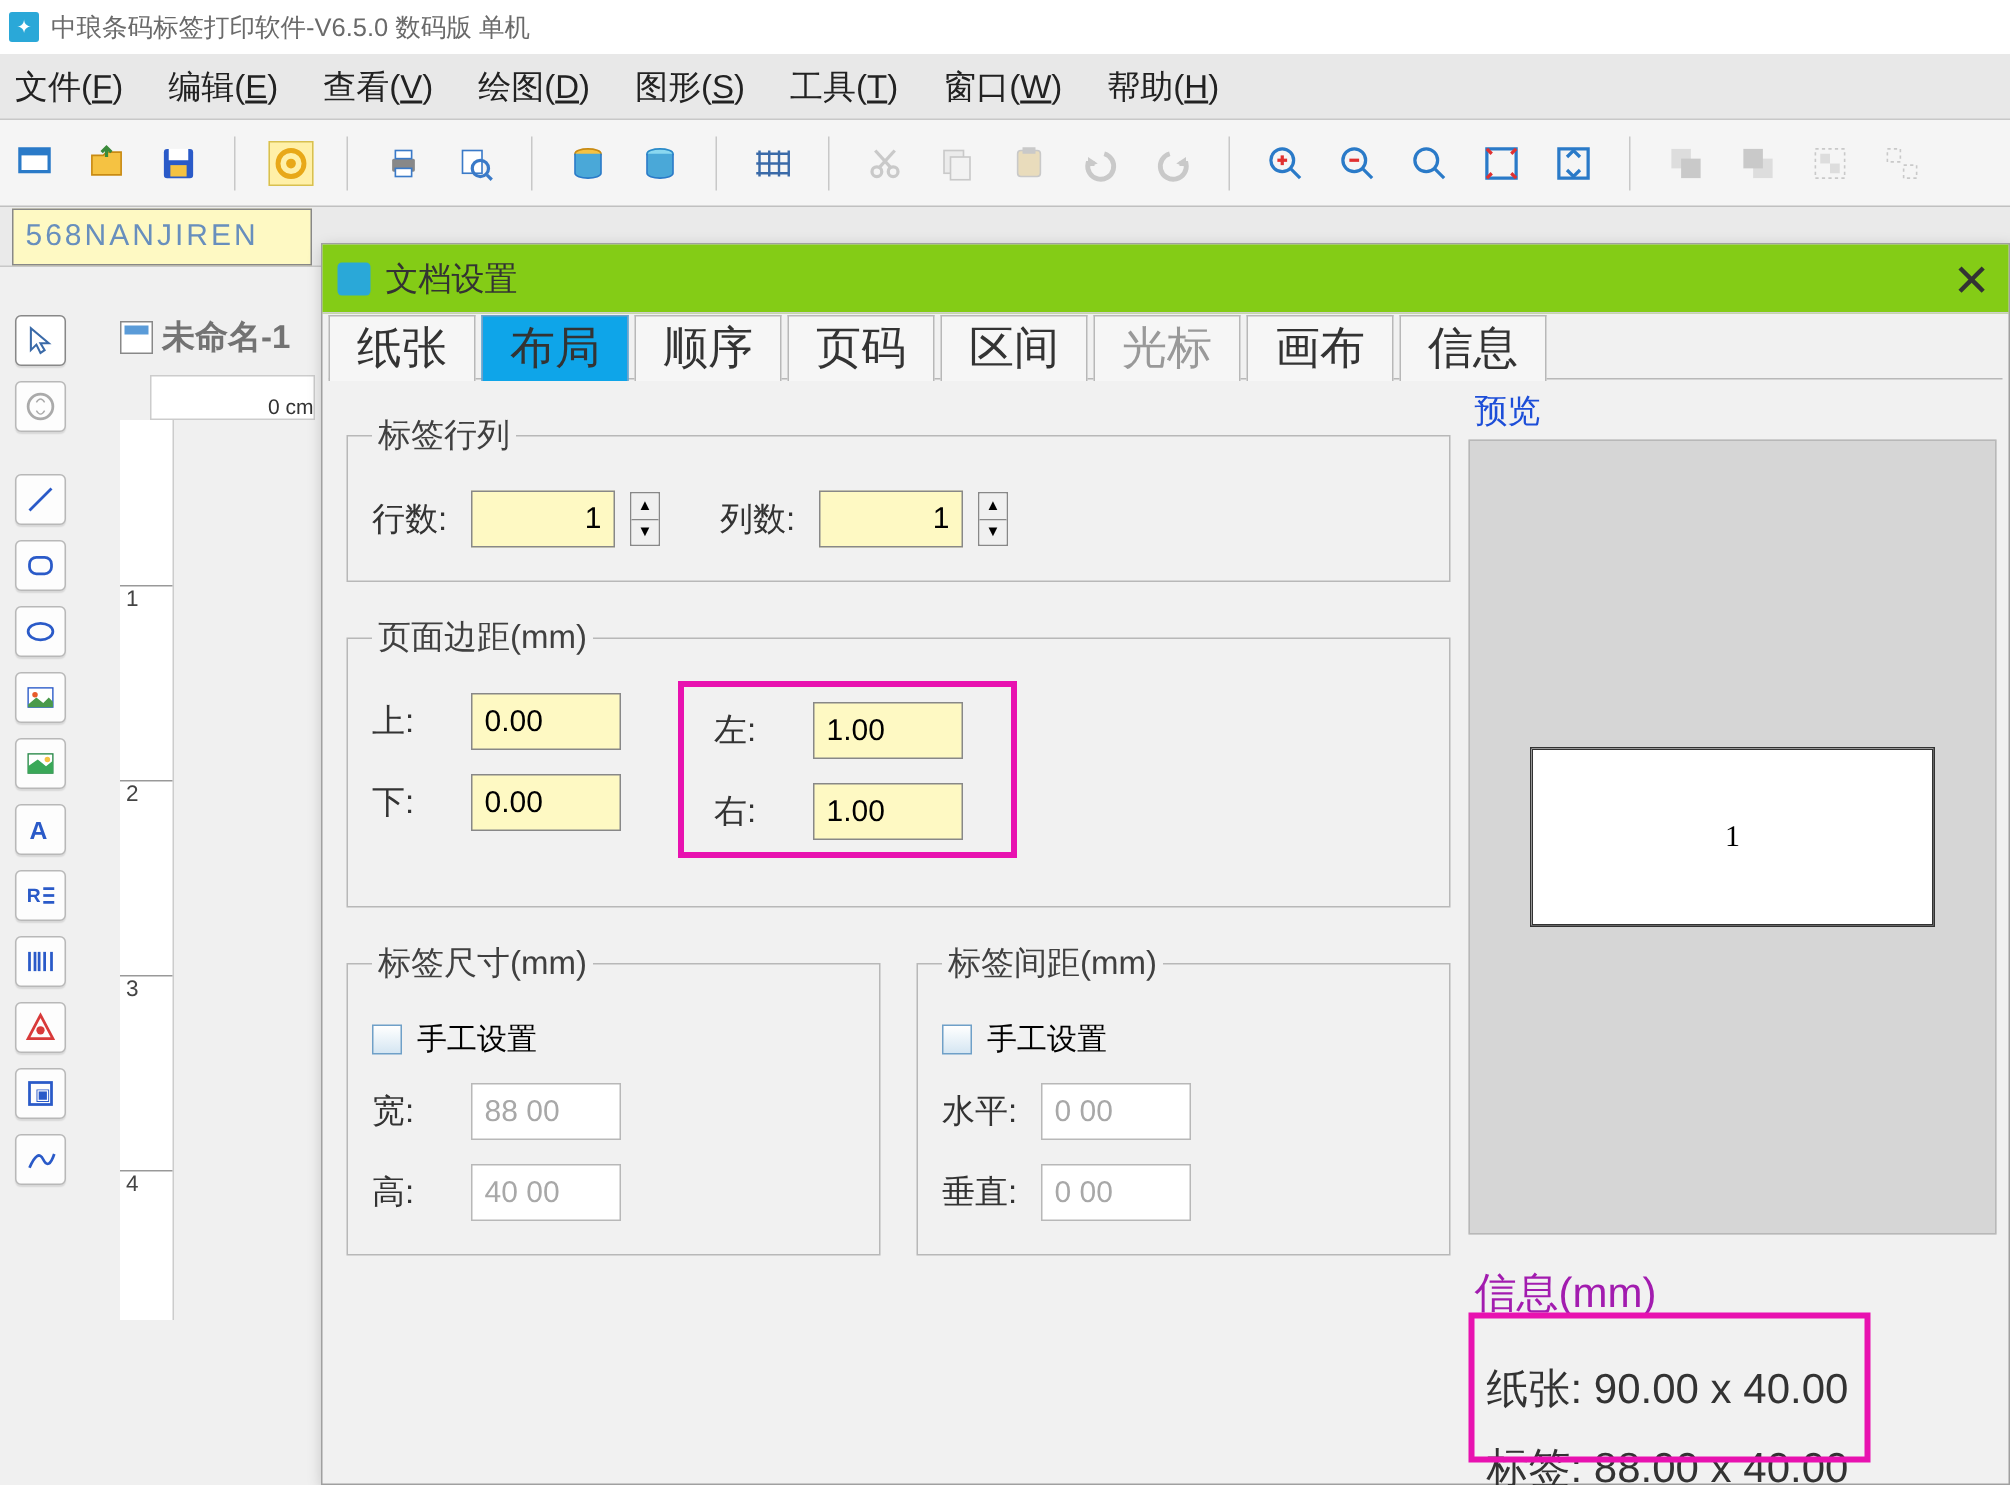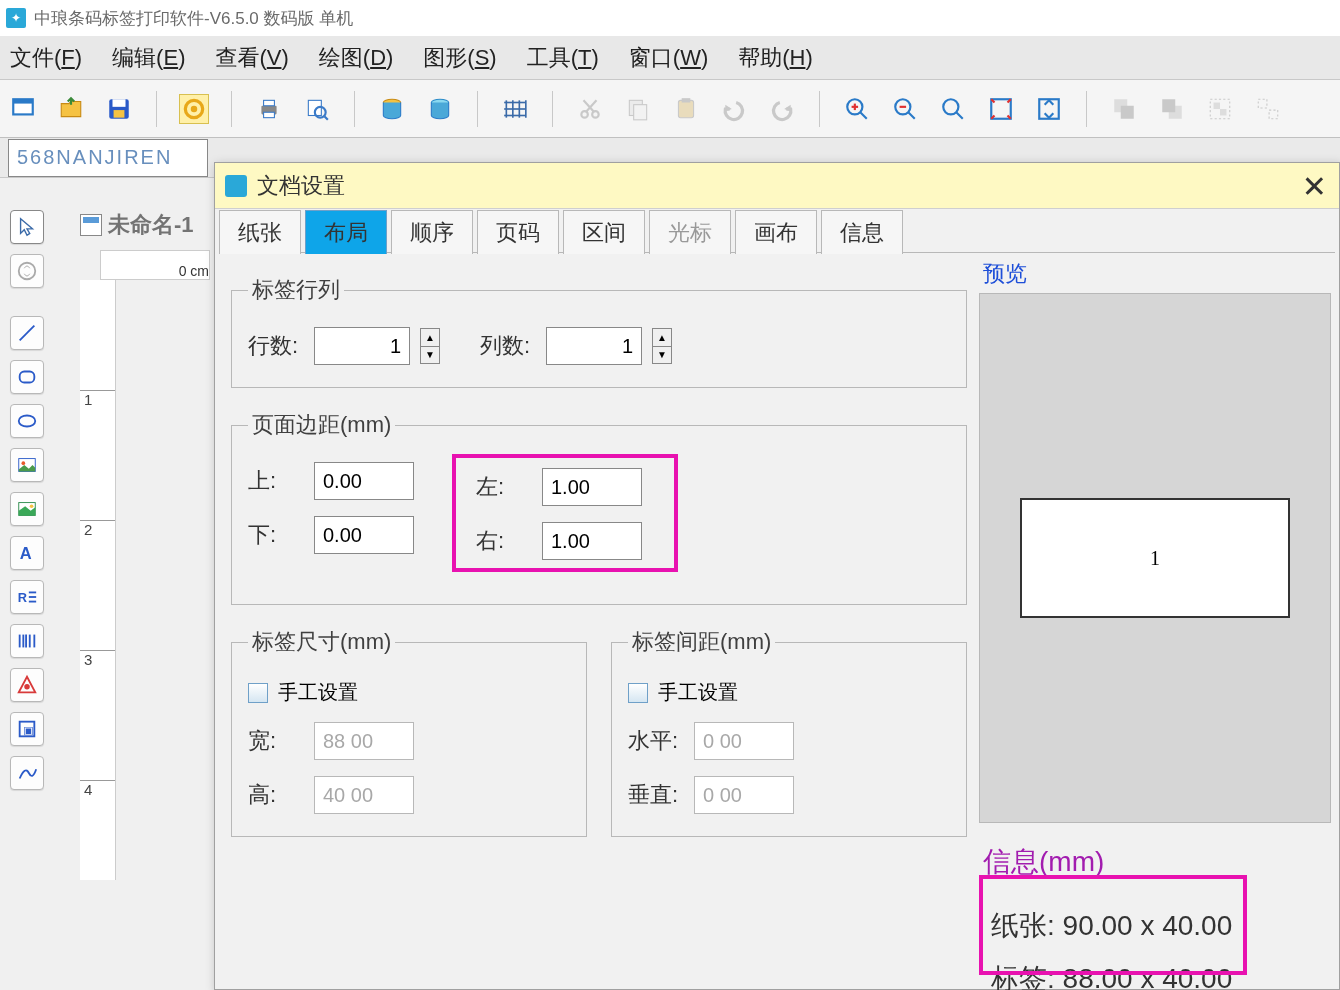--- a/index.html
+++ b/index.html
@@ -36,43 +36,43 @@
 
 .doc-tab { position: absolute; left: 80px; top: 210px; display: flex; align-items: center; gap: 6px; font-size: 22px; color: #737373; font-weight: bold; }
 .doc-tab .doc-ico { width: 22px; height: 22px; border: 1px solid #888; background: #fff; position: relative; }
 .doc-tab .doc-ico::after { content: ""; position: absolute; top: 2px; left: 2px; right: 2px; height: 6px; background: #5a9bd8; }
 .ruler-h { position: absolute; left: 100px; top: 250px; width: 110px; height: 30px; background: #fff; border: 1px solid #ccc; font-size: 14px; color: #333; display: flex; align-items: flex-end; justify-content: flex-end; padding-left: 4px; }
 .ruler-v { position: absolute; left: 80px; top: 280px; width: 36px; height: 600px; background: #fff; border-right: 1px solid #ccc; }
 .ruler-v .tick { position: absolute; left: 0; width: 100%; border-top: 1px solid #999; font-size: 15px; color: #444; padding-left: 4px; }
 
 
 .dialog { position: absolute; left: 214px; top: 162px; width: 1126px; height: 828px; background: #f1f1f1; border: 1px solid #a0a0a0; box-shadow: 2px 3px 10px rgba(0,0,0,.25); }
-.dialog-title { height: 46px; background: #fef9c3; display: flex; align-items: center; padding: 0 10px; font-size: 22px; color: #333; position: relative; border-bottom: 1px solid #cfcfcf; }
+.dialog-title { height: 46px; background: #84cc16; display: flex; align-items: center; padding: 0 10px; font-size: 22px; color: #333; position: relative; border-bottom: 1px solid #cfcfcf; }
 .dialog-title .close { position: absolute; right: 12px; top: 6px; font-size: 30px; color: #333; cursor: default; }
 .dlg-icon { width: 22px; height: 22px; background: #2aa8d8; border-radius: 3px; margin-right: 10px; }
 
 
 .tabs { display: flex; height: 44px; border-bottom: 1px solid #b8b8b8; margin: 0 4px; }
-.tab { padding: 0 18px; height: 44px; display: flex; align-items: center; border: 1px solid #b8b8b8; border-bottom: none; margin-right: 4px; background: #f6f6f6; font-size: 22px; color: #333; position: relative; top: 1px; }
+.tab { padding: 0 18px; height: 44px; display: flex; align-items: center; border: 1px solid #b8b8b8; border-bottom: none; margin-right: 4px; background: #f6f6f6; font-size: 30px; color: #333; position: relative; top: 1px; }
 .tab.active { background: #0ea5e9; border-color: #6fa0c8; }
 .tab.disabled { color: #999; }
 
 
 .dlg-body { display: flex; height: calc(100% - 90px); }
 .dlg-left { width: 760px; padding: 0 8px 0 16px; overflow: hidden; }
 .dlg-right { flex: 1; padding: 0 8px 0 4px; position: relative; }
 
 fieldset.group { border: 1px solid #b8b8b8; margin-top: 22px; padding: 22px 16px 22px 16px; position: relative; }
 fieldset.group > legend { font-size: 22px; color: #404040; padding: 0 4px; }
 
 .row { display: flex; align-items: center; gap: 10px; margin-bottom: 16px; }
 .row:last-child { margin-bottom: 0; }
 .lbl { font-size: 22px; color: #333; min-width: 56px; }
 .lbl-w { min-width: 56px; }
-input[type="text"] { height: 38px; border: 1px solid #888; background: #ffffff; font-size: 20px; padding: 0 8px;}
+input[type="text"] { height: 38px; border: 1px solid #888; background: #fef9c3; font-size: 20px; padding: 0 8px;}
 input[type="text"]:disabled { color: #a8a8a8; border-color: #b8b8b8; background: #fff; }
 .num-input { width: 96px; text-align: right; }
 .num-input-mid { width: 100px; text-align: left; }
 .spinner { width: 20px; height: 36px; display: flex; flex-direction: column; border: 1px solid #888; }
 .spinner div { flex: 1; display: flex; align-items: center; justify-content: center; font-size: 10px; background: #f0f0f0; border-bottom: 1px solid #888; }
 .spinner div:last-child { border-bottom: none; }
 
 .two-col { display: flex; gap: 24px; }
 .two-col > fieldset { flex: 1; }
 

